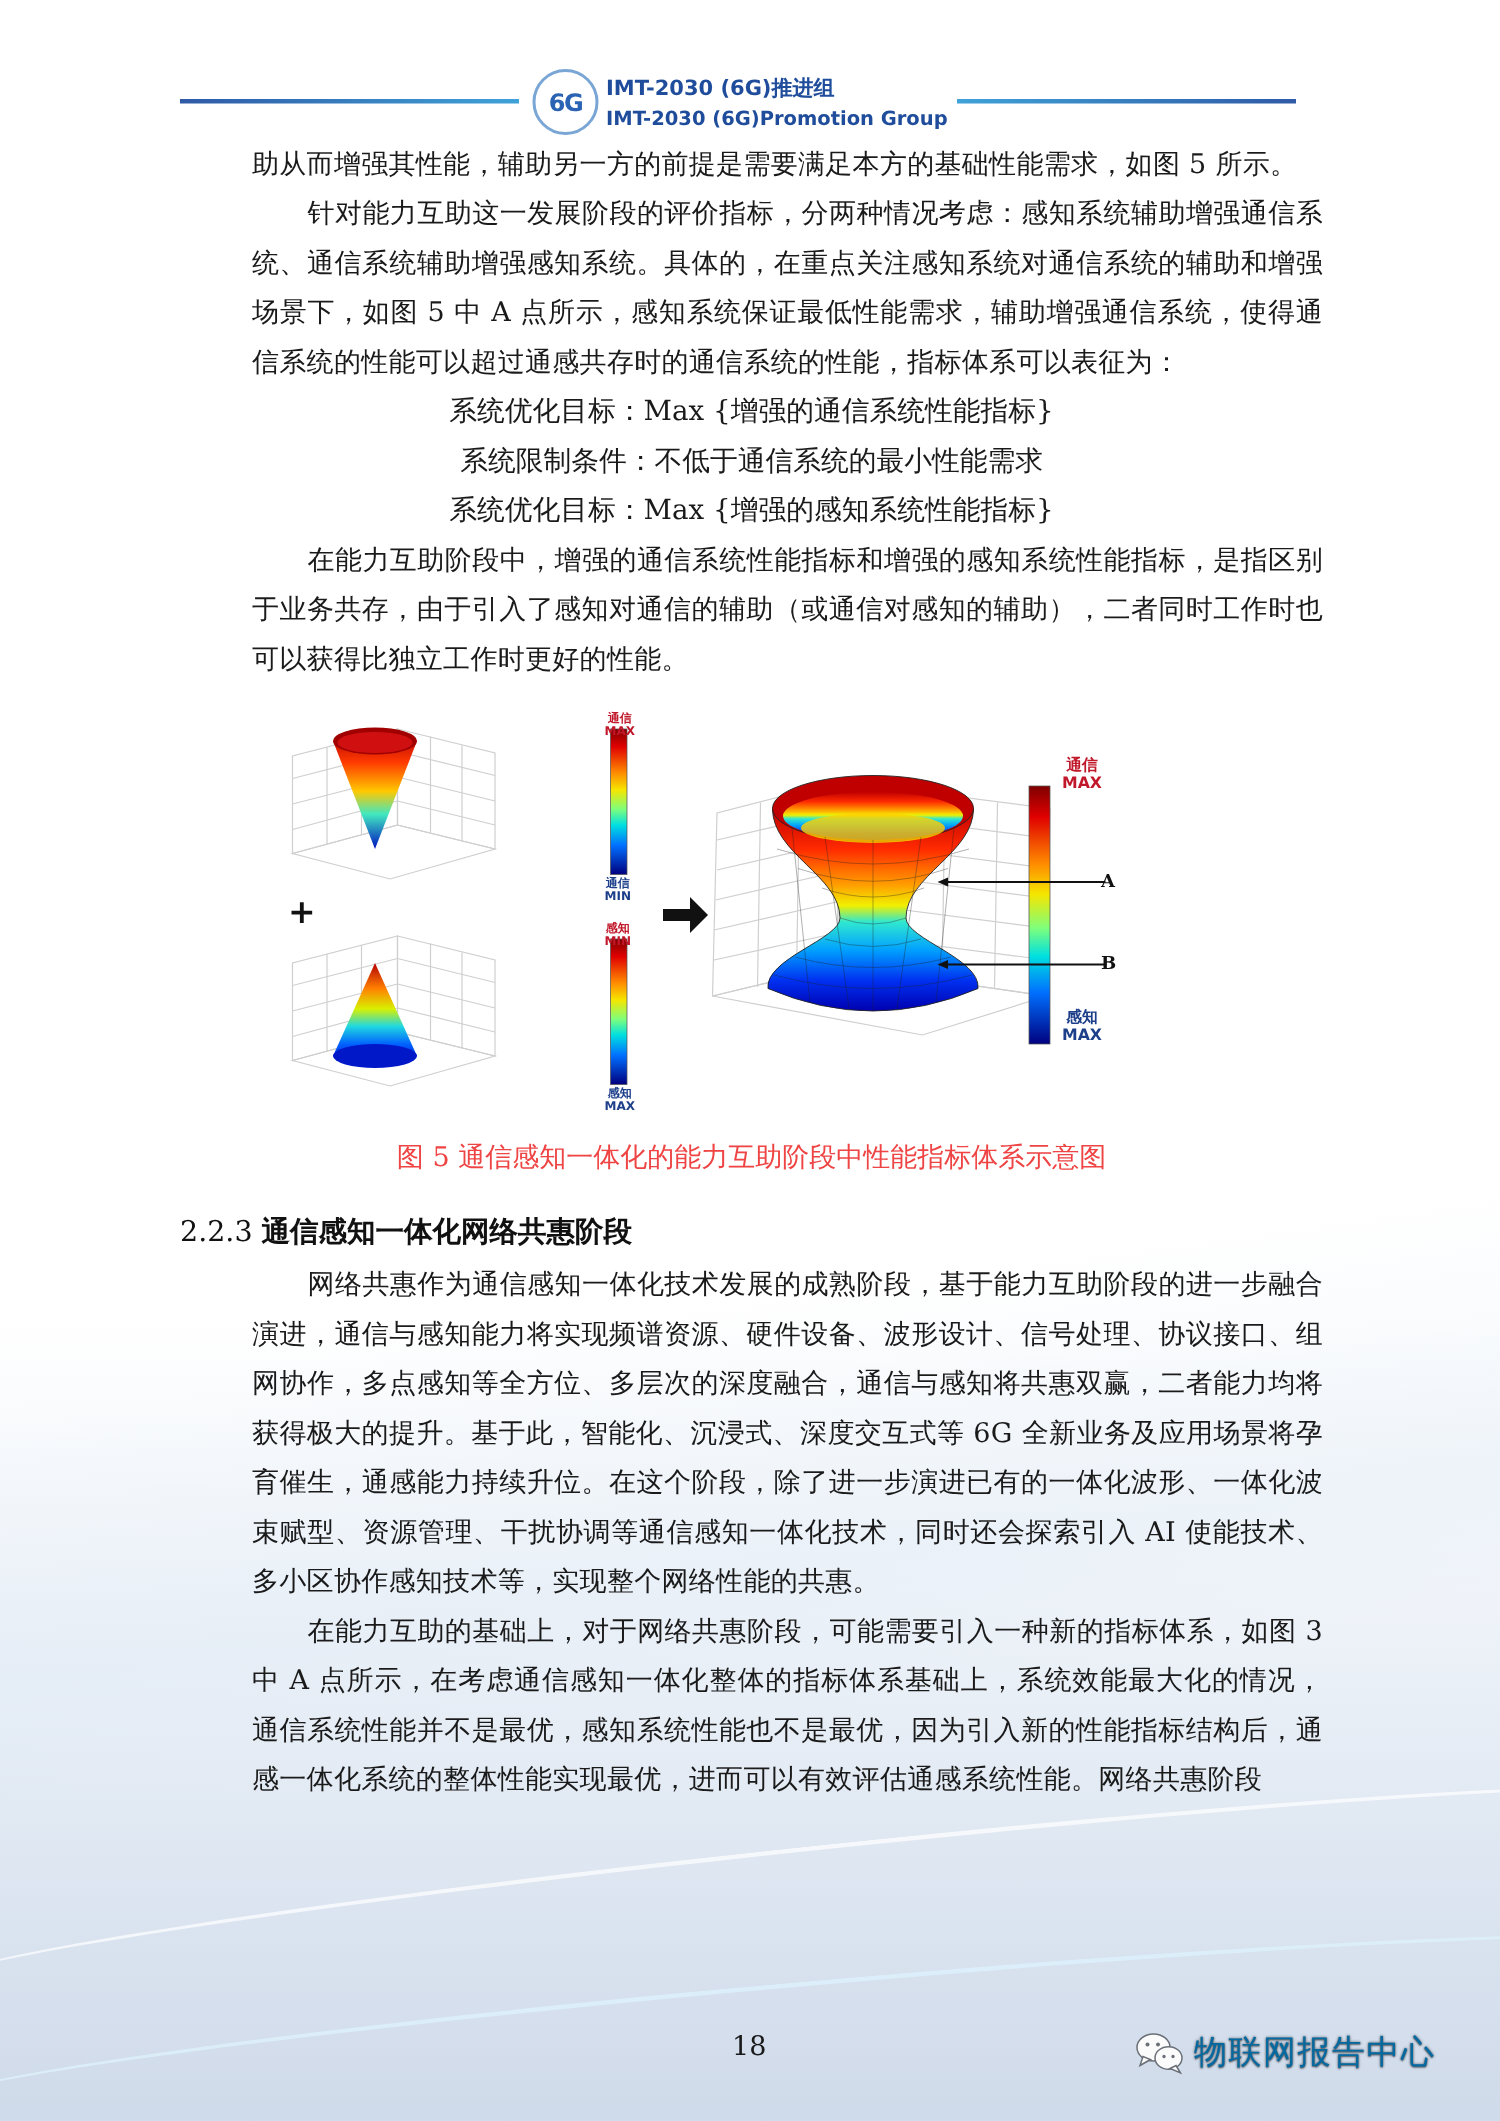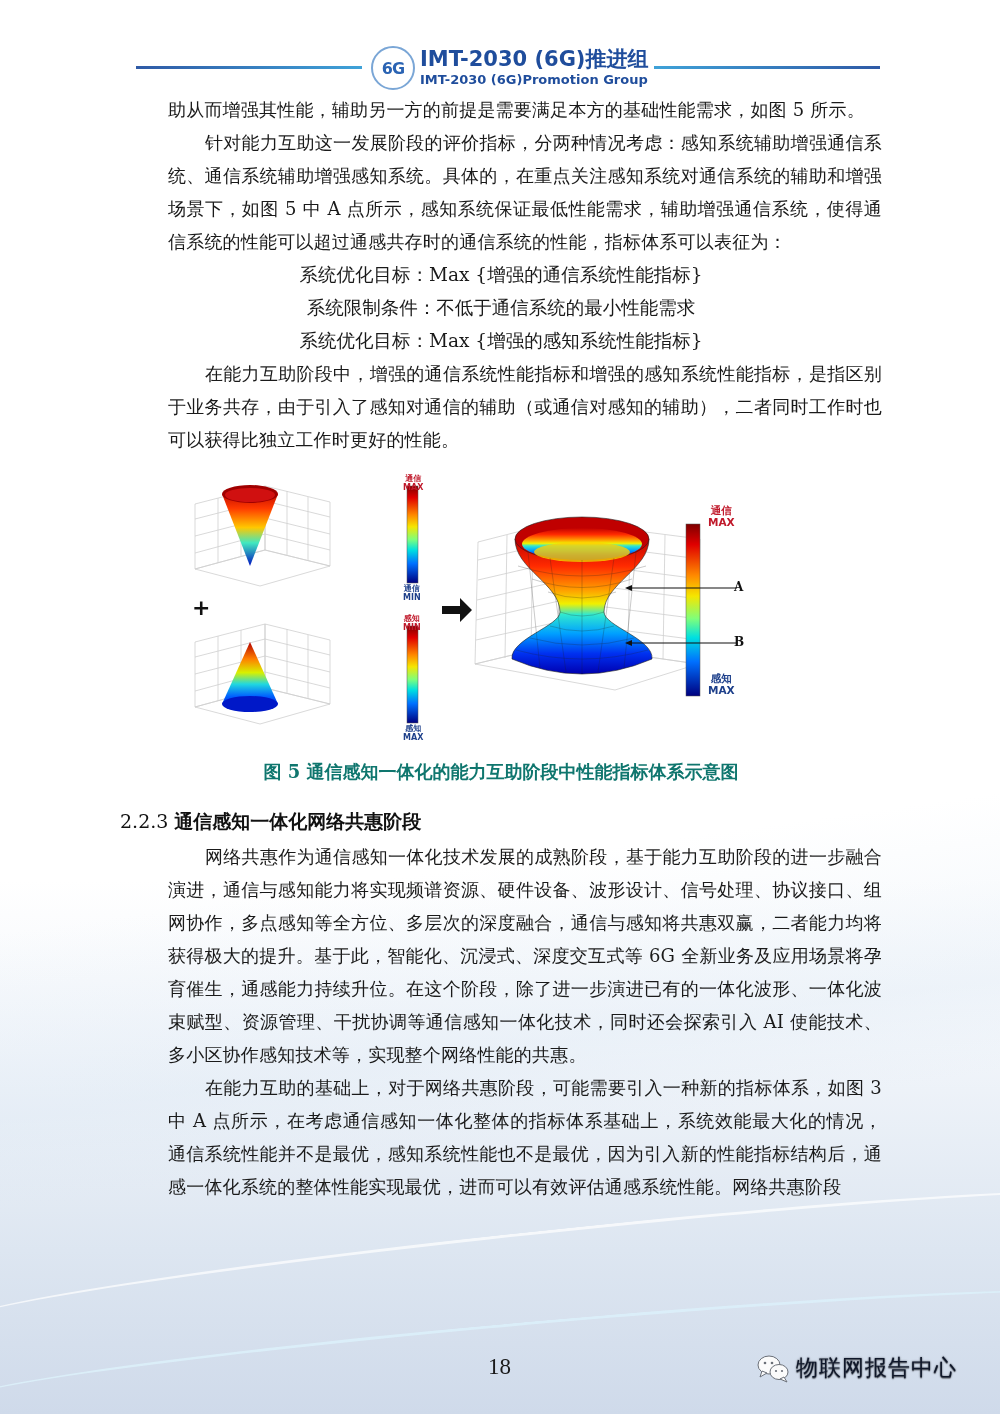--- a/index.html
+++ b/index.html
@@ -16,21 +16,21 @@
       linear-gradient(172deg, rgba(255,255,255,0) 60%, rgba(220,232,244,0.35) 72%, rgba(255,255,255,0.0) 78%),
       linear-gradient(180deg, #ffffff 0px, #ffffff 880px, #f1f5fa 1050px, #dde6f1 1250px, #cfdaea 1414px);
   }
   .swoosh {
     position: absolute; left: -50px; width: 1200px; height: 60px;
     border-top: 3px solid rgba(255,255,255,0.7);
     border-radius: 50%;
   }
   
   .header {
-    position: absolute; left: 16px; top: 40px; width: 792px; height: 55px;
+    position: absolute; left: 0; top: 40px; width: 792px; height: 55px;
   }
   .hline {
     position: absolute; top: 26px; height: 3px;
     background: linear-gradient(90deg, #2f5aa6, #3fa2d8);
   }
   .hline.left { left: 120px; width: 226px; }
   .hline.right { left: 638px; width: 226px; background: linear-gradient(90deg, #3fa2d8, #2f5aa6); }
   .logo-badge {
     position: absolute; left: 355px; top: 6px; width: 44px; height: 44px;
     border-radius: 50%;
@@ -38,21 +38,21 @@
     background: #ffffff;
     display: flex; align-items: center; justify-content: center;
   }
   .logo-badge-inner {
     font-family: "DejaVu Sans", sans-serif; font-weight: bold; font-size: 16px;
     color: #2a63b3; letter-spacing: -1px;
   }
   .logo-title {
     position: absolute; left: 404px; top: 7px;
     font-family: "DejaVu Sans", sans-serif; font-weight: bold;
-    font-size: 21px; line-height: 24px; color: #1f4d9c; white-space: nowrap;
+    font-size: 14px; line-height: 24px; color: #1f4d9c; white-space: nowrap;
   }
   .logo-sub {
     position: absolute; left: 404px; top: 32px;
     font-family: "DejaVu Sans", sans-serif; font-weight: bold;
     font-size: 13px; line-height: 15px; color: #1f4d9c; white-space: nowrap;
   }
   
   .content {
     position: absolute; left: 120px; top: 93px; width: 762px;
   }
@@ -62,21 +62,21 @@
   }
   .p.indent { text-indent: 37px; }
   .center-line {
     font-size: 18.5px; line-height: 33px; text-align: center;
   }
   
   .figure {
     position: relative; width: 762px; height: 278px; margin-top: 18px;
   }
   .caption {
-    font-size: 18px; line-height: 32px; text-align: center; margin-top: 4px; color: #0f766e; font-weight: bold;
+    font-size: 18px; line-height: 32px; text-align: center; margin-top: 4px; color: #ef4444;
   }
   .section-title {
     font-family: "DejaVu Sans", sans-serif;
     font-size: 19px; line-height: 34px; font-weight: bold; color: #111;
     margin-top: 16px; margin-bottom: 2px;
   }
   .section-title .num { font-family: "DejaVu Serif", serif; font-weight: normal; margin-right: 6px; }
 
   .cbar-label {
     position: absolute; font-family: "DejaVu Sans", sans-serif; font-weight: bold;
@@ -87,28 +87,28 @@
   .big-label {
     position: absolute; font-family: "DejaVu Sans", sans-serif; font-weight: bold;
     font-size: 10.5px; line-height: 12px; text-align: center;
   }
   .point-label {
     position: absolute; font-family: "DejaVu Serif", serif; font-weight: bold;
     font-size: 12px; color: #111;
   }
   
   .page-number {
-    position: absolute; left: 488px; top: 1354px; font-size: 23px; color: #1a1a1a; font-family: Liberation Serif, serif;
+    position: absolute; left: 488px; top: 1354px; font-size: 18px; color: #1a1a1a;
   }
   .watermark {
     position: absolute; left: 756px; top: 1350px; height: 36px;
     display: flex; align-items: center;
   }
   .watermark-text {
-    font-family: Liberation Mono, monospace; font-size: 22px; color: #0f172a;
+    font-family: Liberation Mono, monospace; font-size: 22px; color: #0369a1;
     text-shadow: 0 0 2px #5a5f66, 0 1px 1px #5a5f66;
     margin-left: 6px; letter-spacing: 1px;
   }
 </style>
 </head>
 <body>
 
 <div class="page-bg">
   <div class="swoosh" style="top:1230px; transform:rotate(-6deg);"></div>
   <div class="swoosh" style="top:1320px; transform:rotate(-5deg); border-top-color:rgba(220,240,250,0.9);"></div>

